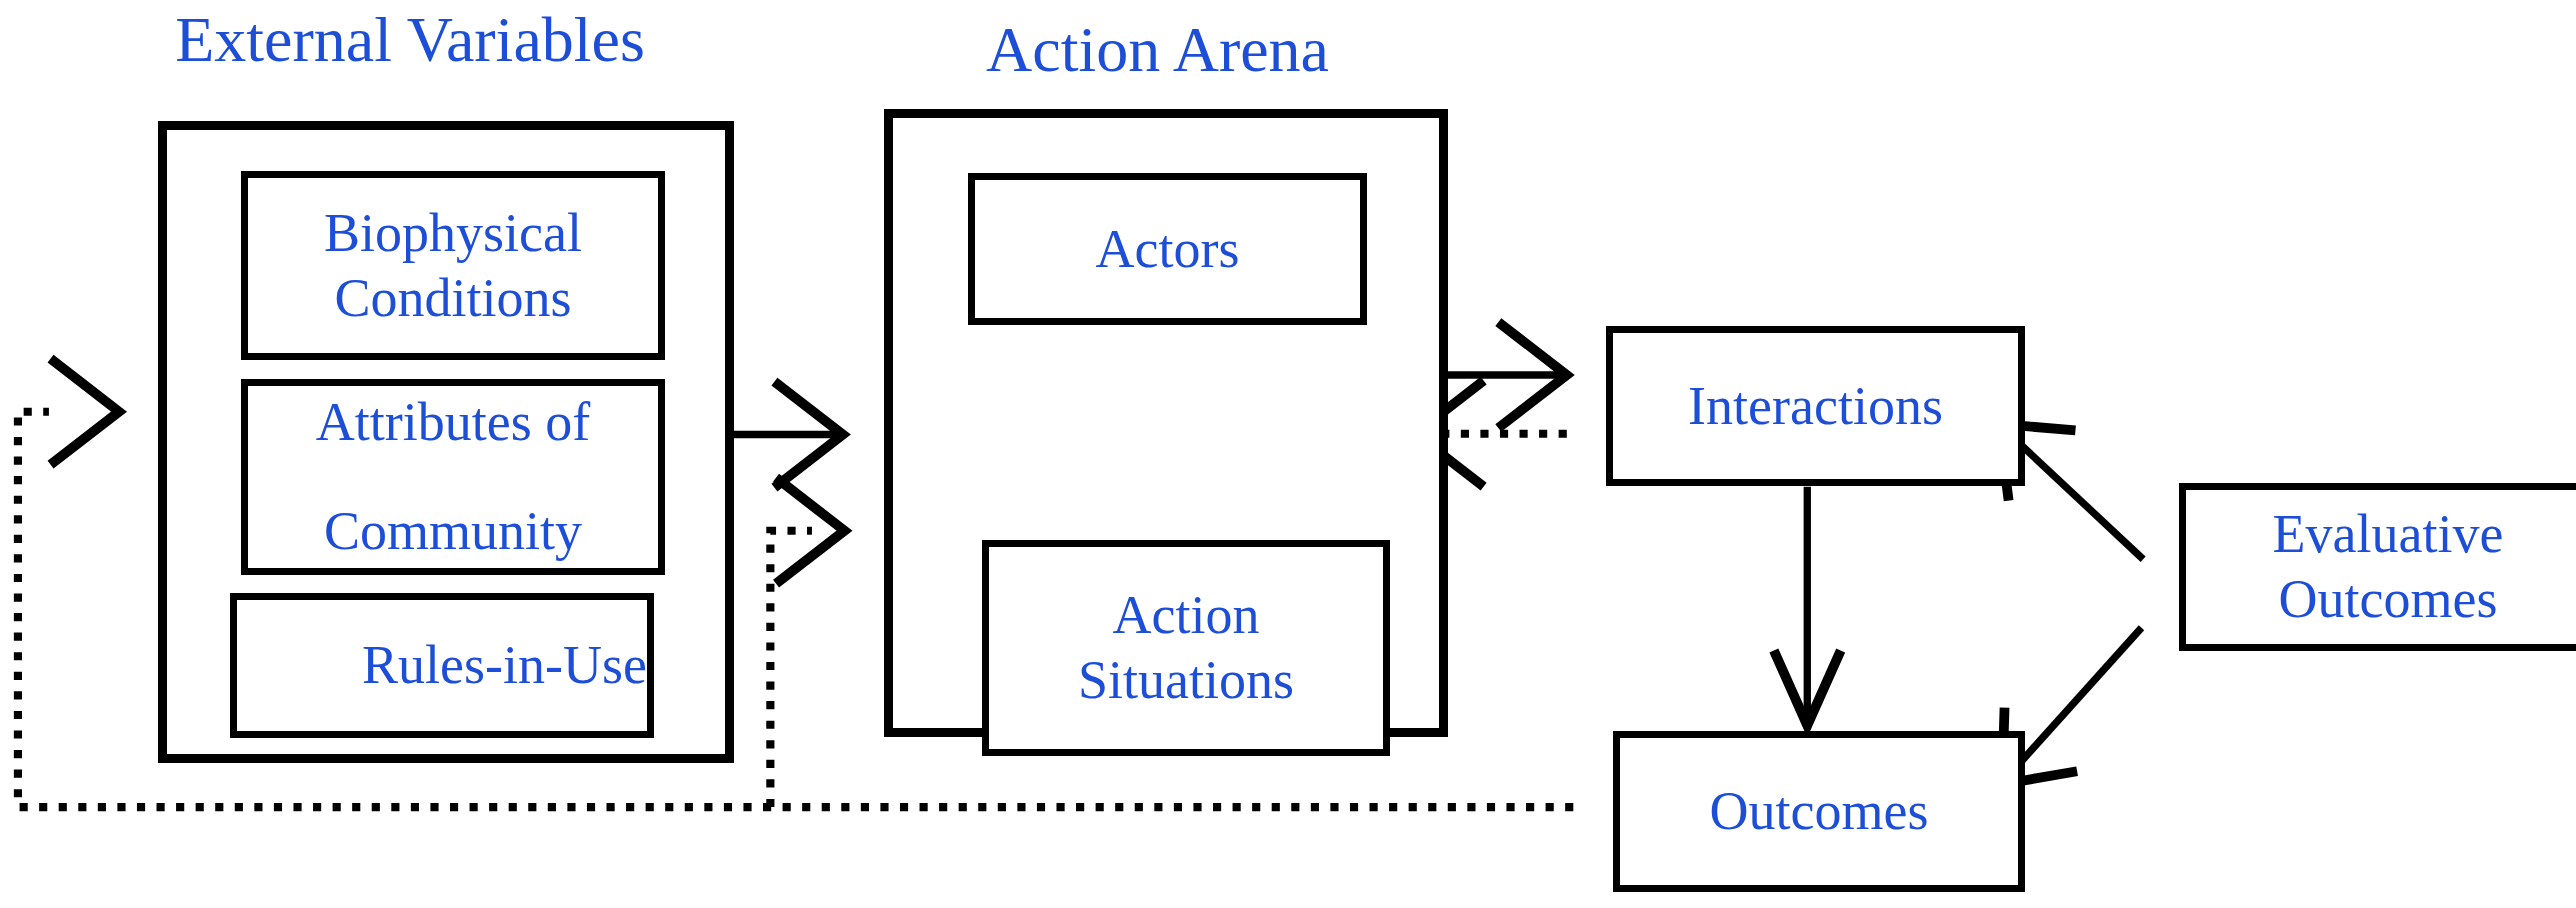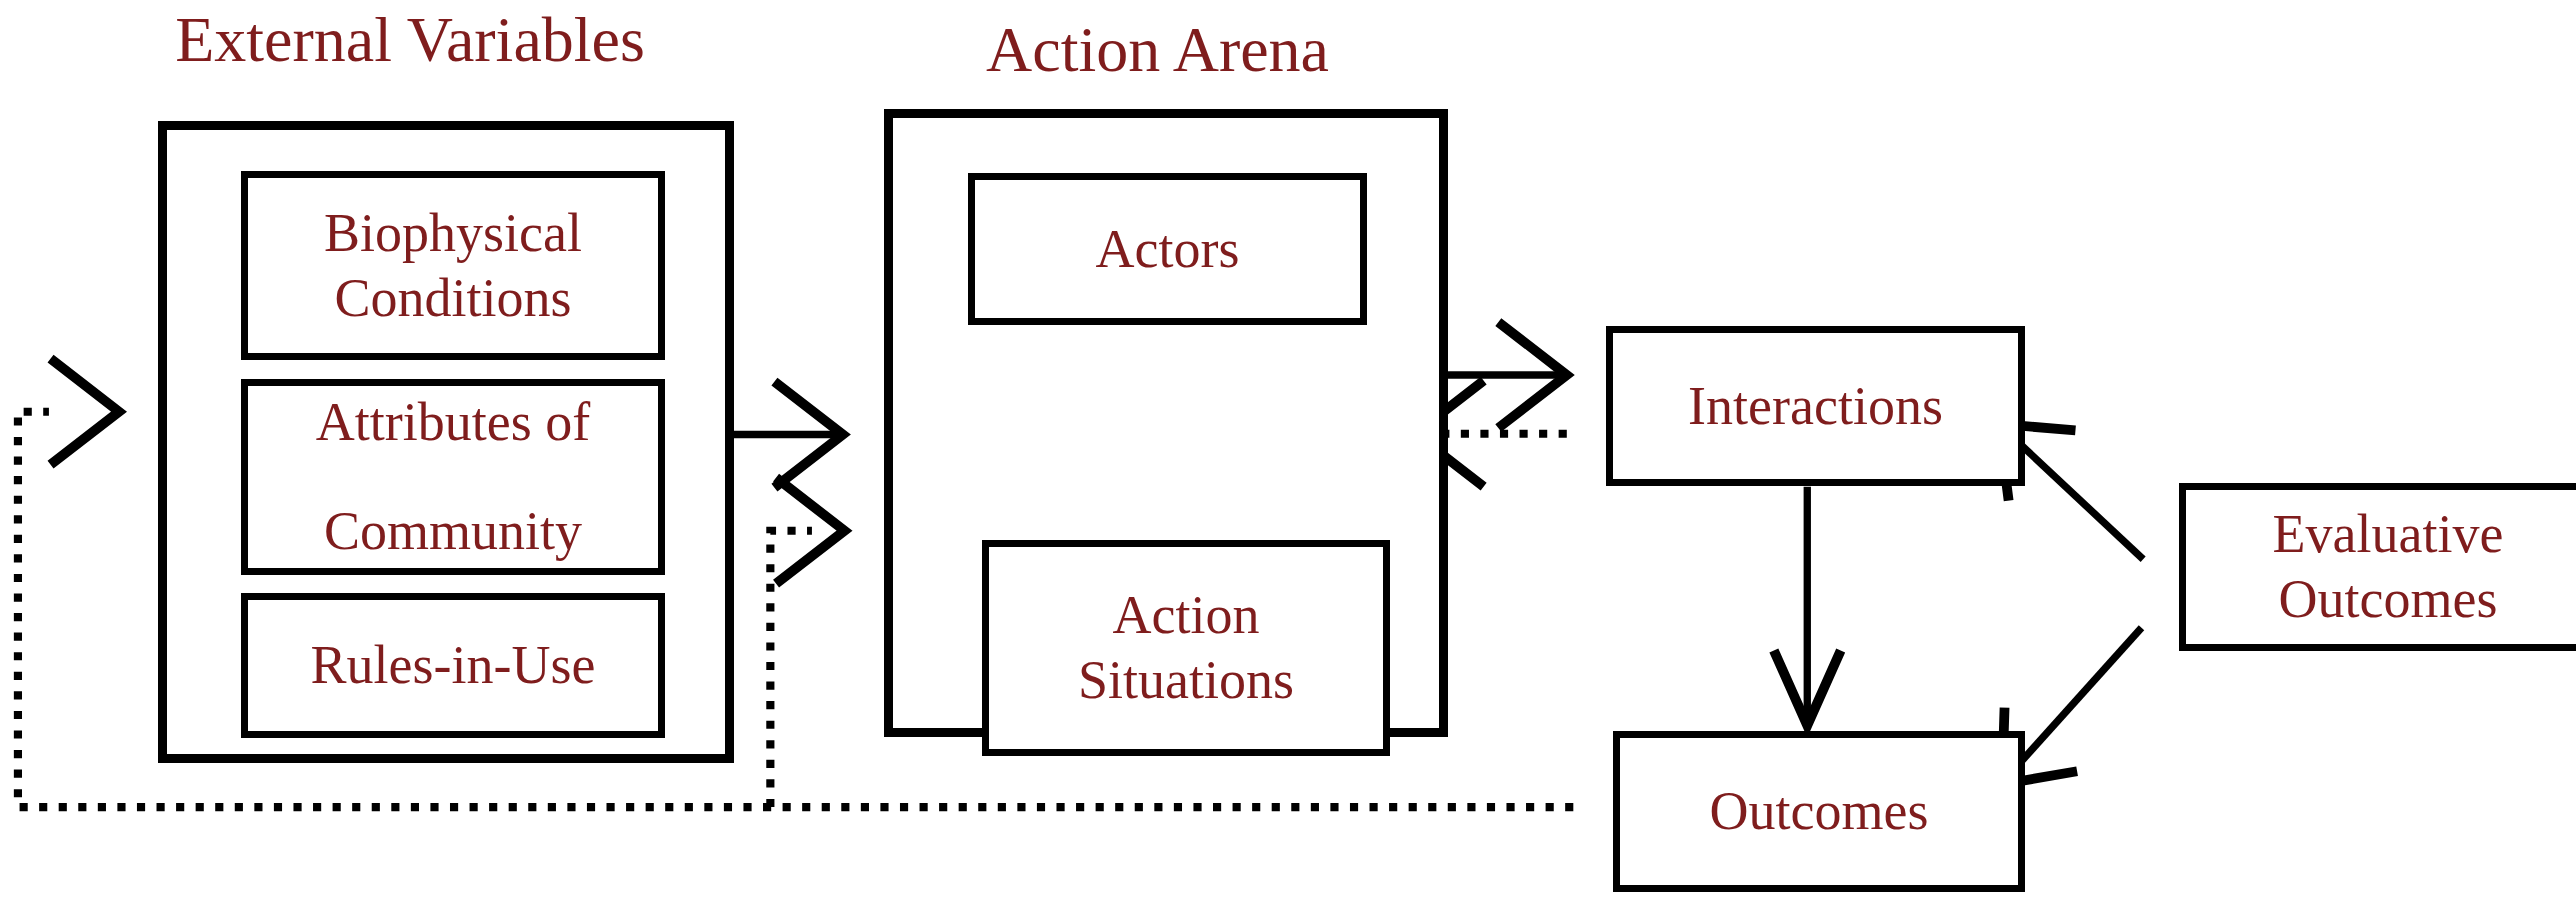--- a/index.html
+++ b/index.html
@@ -1,21 +1,21 @@
 <!DOCTYPE html>
 <html style="font-size:13px"><head>
 <meta charset="utf-8">
 <style>
   html, body { margin:0; padding:0; background:#ffffff; }
   #canvas {
     position:relative;
     width:2576px; height:909px;
     background:#ffffff;
     font-family:"Liberation Serif","DejaVu Serif",serif;
-    color:#7f1d1d;
+    color:#1d4ed8;
     overflow:hidden;
   }
   #arrow-layer { position:absolute; left:0; top:0; width:2576px; height:909px; }
   #arrow-layer .shaft { stroke:#000; stroke-width:9; fill:none; }
   #arrow-layer .head  { stroke:#000; stroke-width:12; fill:none; stroke-linejoin:miter; stroke-linecap:butt; }
   #arrow-layer .dot   { stroke:#000; stroke-width:10; fill:none; stroke-dasharray:10 14; stroke-linecap:butt; }
   .box {
     position:absolute; box-sizing:border-box;
     background:#ffffff; border:7.3px solid #000;
     display:flex; flex-direction:column; align-items:center; justify-content:center;
@@ -25,21 +25,21 @@
   .title {
     position:absolute; text-align:center; font-size:64px; white-space:nowrap;
   }
   .lbl-line { display:block; }
   
   #title-external { left:122px; top:3.3px;  width:576px; }
   #title-action   { left:929px; top:13px; width:457px; }
   #box-external   { left:122px;  top:121px; width:576px; height:642px; }
   #box-biophysical{ left:205px;  top:171px; width:424px; height:189px; }
   #box-attributes { left:205px;  top:379px; width:424px; height:196px;gap:44px; }
-  #box-rules      { left:205px;  top:593px; width:424px; height:145px; }
+  #box-rules      { left:194px;  top:593px; width:424px; height:145px;align-items:flex-end; }
   #box-action-arena { left:848px; top:109px; width:564px; height:628px; }
   #box-actors     { left:932px; top:173px; width:399px; height:152px; }
   #box-action-situations { left:946px; top:540px; width:408px; height:216px; }
   #box-interactions { left:1570px; top:326px; width:419px; height:160px; }
   #box-evaluative { left:2143px; top:483px; width:418px; height:168px; }
   #box-outcomes   { left:1577px; top:731px; width:412px; height:161px; }
 </style>
 </head>
 <body>
 

